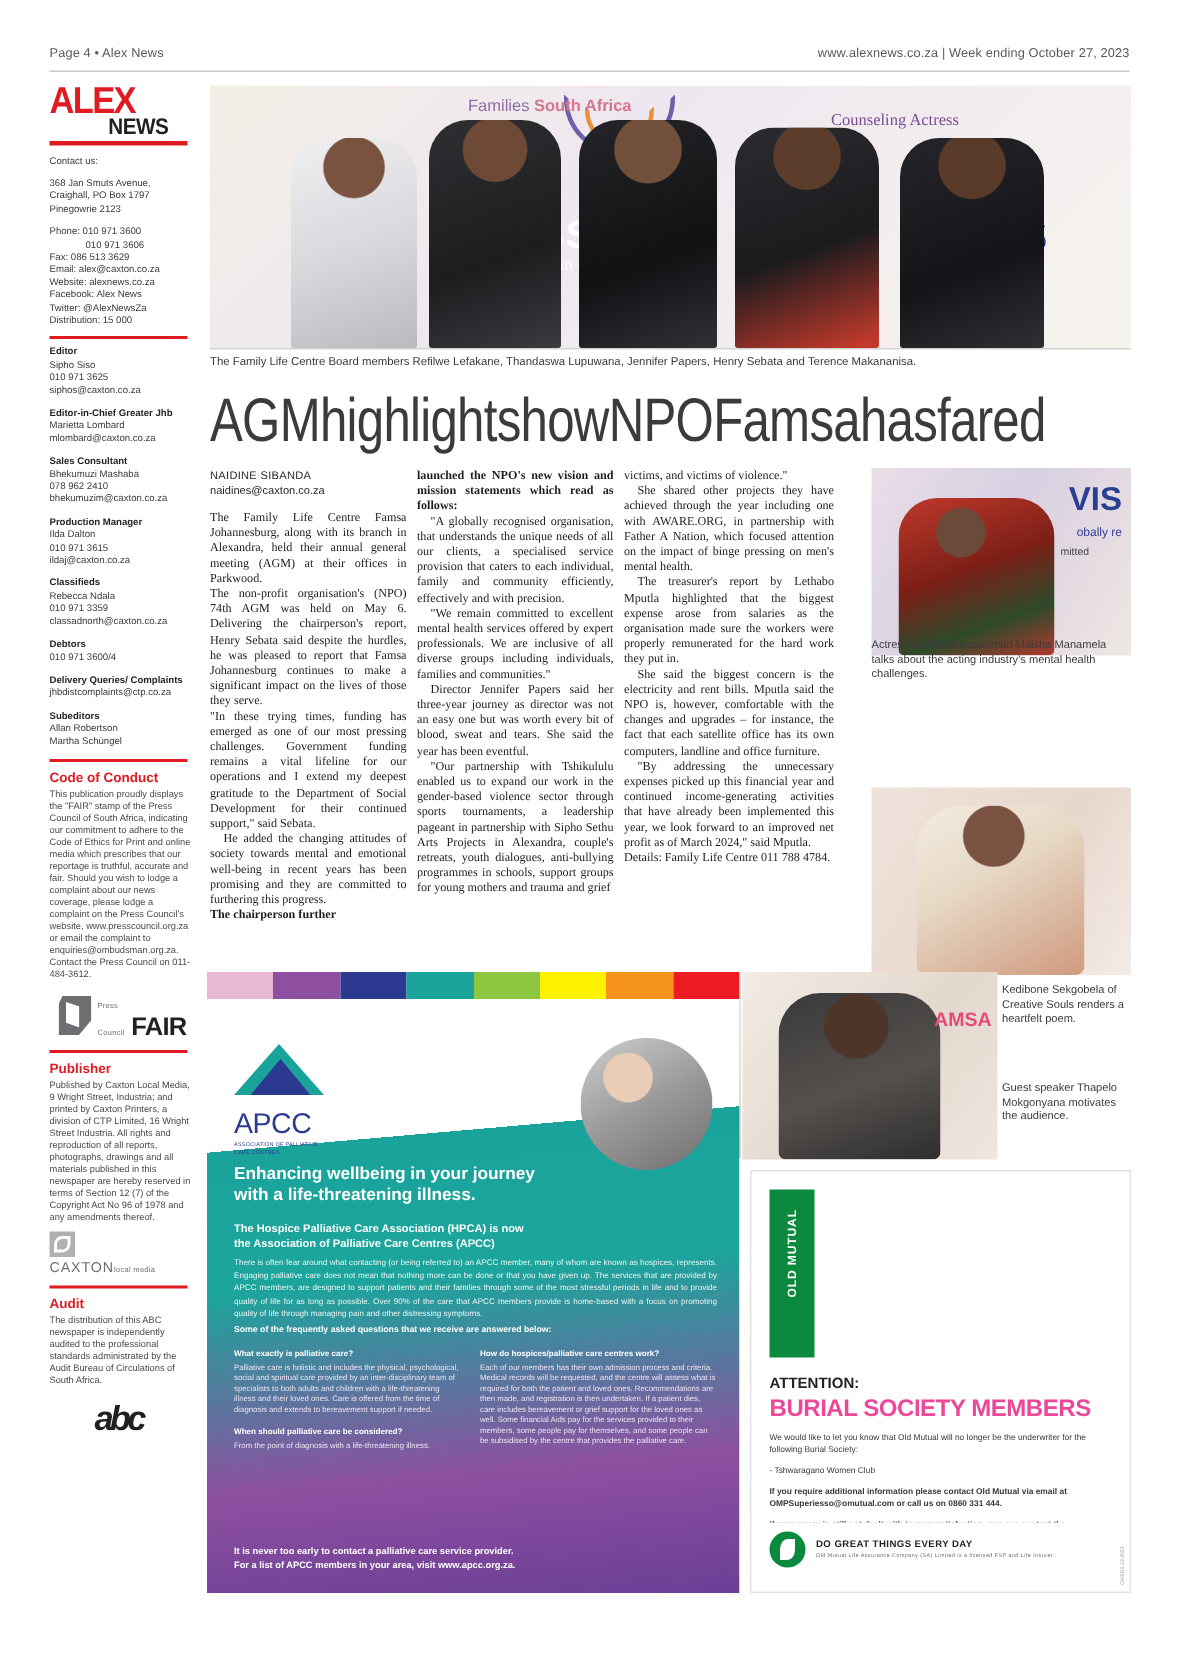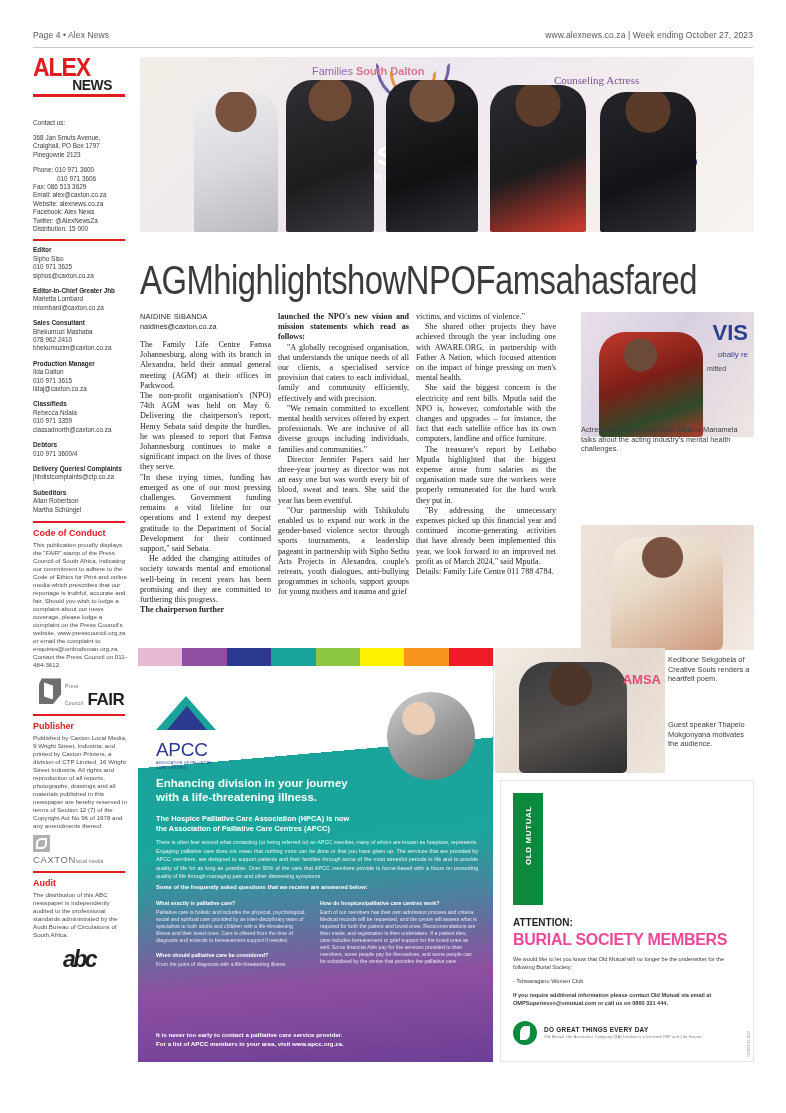--- a/index.html
+++ b/index.html
@@ -19,21 +19,21 @@
     position:absolute; left:33px; top:30px; width:720px; height:20px;
     display:flex; justify-content:space-between; align-items:flex-start;
     font-size:8.5px; color:#58585b; letter-spacing:.1px;
   }
   .topbar .rule {
     position:absolute; left:0; top:17px; width:720px; height:1px; background:#c9c9c9;
   }
 
   
   .rail { position:absolute; left:33px; top:57px; width:96px; }
-  .alexlogo { width:92px; margin-bottom:22px; }
+  .alexlogo { width:92px; margin-bottom:7px; }
   .alexlogo .ln1 {
     font-family:"Liberation Sans", sans-serif;
     font-weight:bold; font-size:25px; line-height:21px;
     color:#e01b22; letter-spacing:-1.2px;
     font-stretch:condensed;
     transform:scaleX(.92); transform-origin:left center;
   }
   .alexlogo .ln2 {
     font-weight:bold; font-size:15px; line-height:14px;
     color:#231f20; letter-spacing:-.4px; text-align:right; width:86px;
@@ -331,38 +331,42 @@
     <div class="rail-red-h">Audit</div>
     <div class="rail-body">The distribution of this ABC newspaper is independently audited to the professional standards administrated by the Audit Bureau of Circulations of South Africa.</div>
     <div class="abc-logo">abc</div>
   </div>
 
   <div class="hero">
     <div class="hero-bg"></div>
     <div class="hero-banner">
       <div class="hero-swoosh"></div>
       <div class="hero-swoosh2"></div>
-      <div class="fam-logo"><span>Families</span><b> South Dalton</b></div>
+      <div class="fam-logo"><span>Families</span><b> South Africa</b></div>
       <div class="coun">Counseling Actress</div>
       <div class="grief">Grief</div>
       <div class="mgmt" style="white-space:pre-line">agement
 Services</div>
       <div class="miss">MISSI</div>
       <div class="vis">VIS</div>
       <div class="wecomm">We remain committed</div>
       <div class="ally">ally</div>
     </div>
 
     <div class="person" style="left:54px;width:84px;height:140px;background:radial-gradient(circle at 50% 14%,#7a5340 0 20px,transparent 21px),linear-gradient(160deg,#f0f0f2 0%,#d9d9de 50%,#b9b9c0 100%);border-radius:26px 26px 2px 2px;"></div>
     <div class="person" style="left:146px;width:88px;height:152px;background:radial-gradient(circle at 50% 13%,#6e4935 0 21px,transparent 22px),linear-gradient(160deg,#2f2f33 0%,#1d1d20 60%,#3a3a3f 100%);border-radius:26px 26px 2px 2px;"></div>
     <div class="person" style="left:246px;width:92px;height:152px;background:radial-gradient(circle at 50% 13%,#72503c 0 22px,transparent 23px),linear-gradient(160deg,#252529 0%,#111114 60%,#303036 100%);border-radius:26px 26px 2px 2px;"></div>
     <div class="person" style="left:350px;width:96px;height:147px;background:radial-gradient(circle at 50% 13%,#5c3d2c 0 22px,transparent 23px),linear-gradient(160deg,#2b2b30 0%,#1b1b1e 55%,#c0392b 96%);border-radius:26px 26px 2px 2px;"></div>
     <div class="person" style="left:460px;width:96px;height:140px;background:radial-gradient(circle at 50% 13%,#5a3b2a 0 22px,transparent 23px),linear-gradient(160deg,#24242a 0%,#141418 60%,#2e2e34 100%);border-radius:26px 26px 2px 2px;"></div>
   </div>
 
+  <div class="hero-cap">
+    <span class="rule-top"></span>
+    <span>The Family Life Centre Board members Refilwe Lefakane, Thandaswa Lupuwana, Jennifer Papers, Henry Sebata and Terence Makananisa.</span>
+  </div>
 
   <div class="headline">AGMhighlightshowNPOFamsahasfared</div>
 
   <div class="art c1">
     <div class="byline">
       <div class="nm">NAIDINE SIBANDA</div>
       <div>naidines@caxton.co.za</div>
     </div>
     <p class="noind">The Family Life Centre Famsa Johannesburg, along with its branch in Alexandra, held their annual general meeting (AGM) at their offices in Parkwood.</p>
     <p class="noind">The non-profit organisation's (NPO) 74th AGM was held on May 6. Delivering the chairperson's report, Henry Sebata said despite the hurdles, he was pleased to report that Famsa Johannesburg continues to make a significant impact on the lives of those they serve.</p>
@@ -375,22 +379,22 @@
     <p class="bold">launched the NPO's new vision and mission statements which read as follows:</p>
     <p>"A globally recognised organisation, that understands the unique needs of all our clients, a specialised service provision that caters to each individual, family and community efficiently, effectively and with precision.</p>
     <p>"We remain committed to excellent mental health services offered by expert professionals. We are inclusive of all diverse groups including individuals, families and communities."</p>
     <p>Director Jennifer Papers said her three-year journey as director was not an easy one but was worth every bit of blood, sweat and tears. She said the year has been eventful.</p>
     <p>"Our partnership with Tshikululu enabled us to expand our work in the gender-based violence sector through sports tournaments, a leadership pageant in partnership with Sipho Sethu Arts Projects in Alexandra, couple's retreats, youth dialogues, anti-bullying programmes in schools, support groups for young mothers and trauma and grief</p>
   </div>
 
   <div class="art c3">
     <p class="noind">victims, and victims of violence."</p>
     <p>She shared other projects they have achieved through the year including one with AWARE.ORG, in partnership with Father A Nation, which focused attention on the impact of binge pressing on men's mental health.</p>
+    <p>The treasurer's report by Lethabo Mputla highlighted that the biggest expense arose from salaries as the organisation made sure the workers were properly remunerated for the hard work they put in.</p>
     <p>She said the biggest concern is the electricity and rent bills. Mputla said the NPO is, however, comfortable with the changes and upgrades – for instance, the fact that each satellite office has its own computers, landline and office furniture.</p>
-    <p>The treasurer's report by Lethabo Mputla highlighted that the biggest expense arose from salaries as the organisation made sure the workers were properly remunerated for the hard work they put in.</p>
     <p>"By addressing the unnecessary expenses picked up this financial year and continued income-generating activities that have already been implemented this year, we look forward to an improved net profit as of March 2024," said Mputla.</p>
     <p class="noind">Details: Family Life Centre 011 788 4784.</p>
   </div>
 
   <div class="ph p1">
     <div class="dress"></div>
     <div class="p1txt">VIS</div>
     <div class="p1sub">obally re</div>
     <div class="ltext">mitted</div>
   </div>
@@ -428,21 +432,21 @@
         <div class="apcc-mark">
           <span class="tri"></span>
             <span class="tri2"></span>
         </div>
         <div class="apcc-word">APCC</div>
         <div class="apcc-sub" style="white-space:pre-line">ASSOCIATION OF PALLIATIVE
 CARE CENTRES</div>
         <div class="apcc-tag">Promoting excellence in palliative care for all</div>
       </div>
       <div class="apcc-photo"></div>
-      <div class="apcc-head" style="white-space:pre-line">Enhancing division in your journey
+      <div class="apcc-head" style="white-space:pre-line">Enhancing wellbeing in your journey
 with a life-threatening illness.</div>
       <div class="apcc-sub2" style="white-space:pre-line">The Hospice Palliative Care Association (HPCA) is now
 the Association of Palliative Care Centres (APCC)</div>
       <div class="apcc-para">There is often fear around what contacting (or being referred to) an APCC member, many of whom are known as hospices, represents.  Engaging palliative care does not mean that nothing more can be done or that you have given up. The services that are provided by APCC members, are designed to support patients and their families through some of the most stressful periods in life and to provide quality of life for as long as possible. Over 90% of the care that APCC members provide is home-based with a focus on promoting quality of life through managing pain and other distressing symptoms.</div>
       <div class="apcc-faqhead">Some of the frequently asked questions that we receive are answered below:</div>
 
       <div class="apcc-qa qa1">
         <div class="blk">
           <b>What exactly is palliative care?</b>
           <span>Palliative care is holistic and includes the physical, psychological, social and spiritual care provided by an inter-disciplinary team of specialists to both adults and children with a life-threatening illness and their loved ones. Care is offered from the time of diagnosis and extends to bereavement support if needed.</span>

